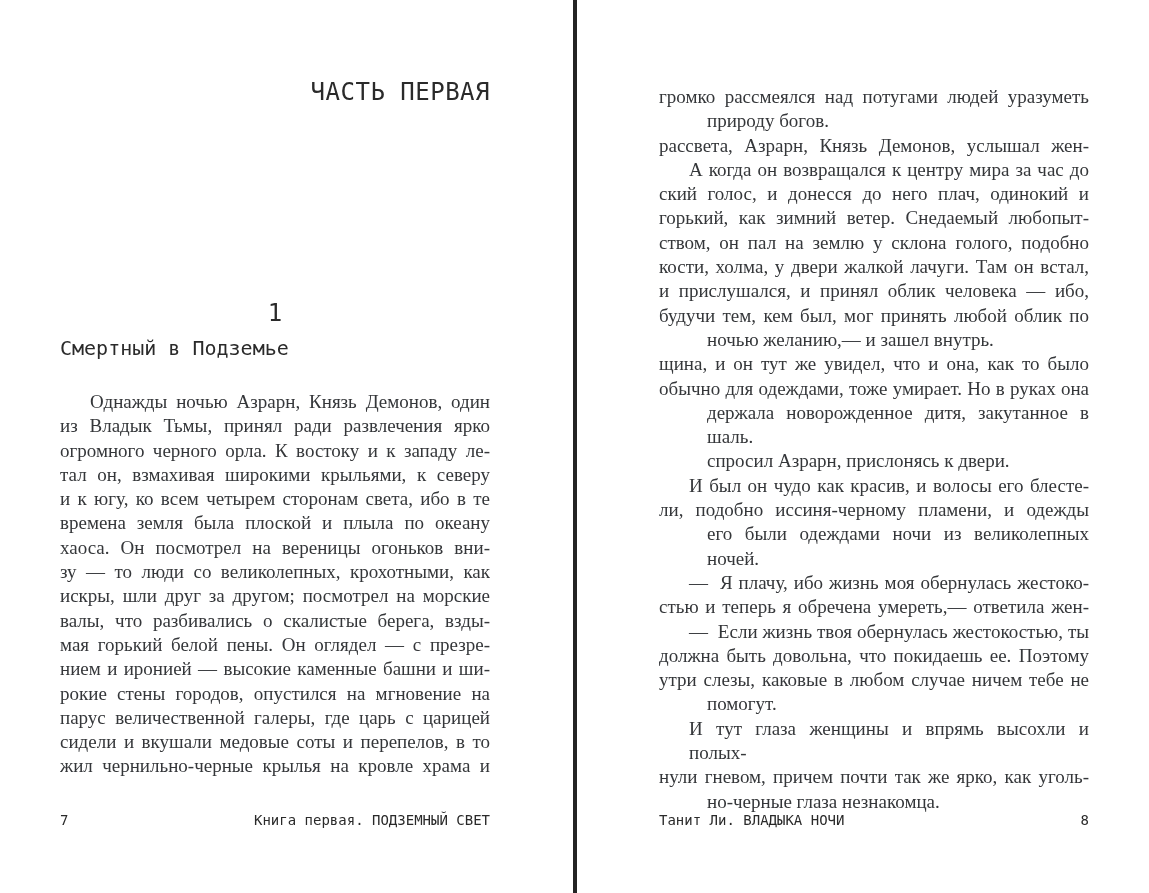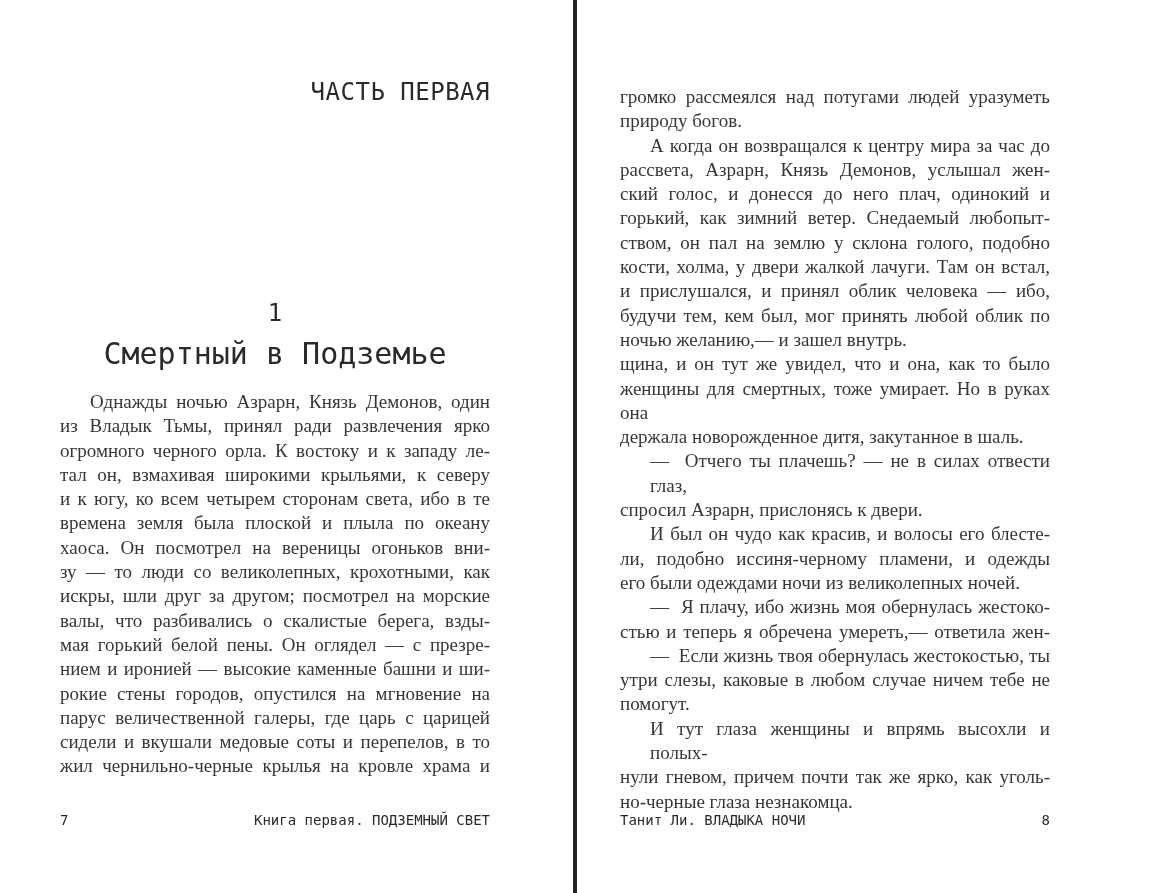--- a/index.html
+++ b/index.html
@@ -20,21 +20,21 @@
     height: 893px;
     background: #242424;
   }
   .page {
     position: absolute;
     top: 0;
     height: 100%;
     width: 430px;
   }
   .page.left  { left: 60px; }
-  .page.right { left: 620px; }
+  .page.right { left: 659px; }
 
   .part-heading {
     position: absolute;
     top: 64px;
     left: 0; right: 0;
     text-align: right;
     font-family: "DejaVu Sans Mono", monospace;
     font-size: 24px;
     letter-spacing: 0.5px;
     color: #2a2a2a;
@@ -47,44 +47,43 @@
     left: 0; right: 0;
     text-align: center;
     font-family: "DejaVu Sans Mono", monospace;
     font-size: 24px;
     color: #2a2a2a;
   }
   .chapter-title {
     position: absolute;
     top: 336px;
     left: 0; right: 0;
-    text-align: center;
     font-family: "DejaVu Sans Mono", monospace;
-    font-size: 30px;
+    font-size: 20px;
     color: #2a2a2a;
     white-space: nowrap;
   }
 
   .body-text {
     position: absolute;
     left: 0; right: 0;
     color: #35373a;
     font-size: 19px;
   }
   .page.left  .body-text { top: 390px; }
   .page.right .body-text { top: 85px; }
 
   .line {
     line-height: 24.3px;
     text-align: justify;
     text-align-last: justify;
     overflow: hidden;
     white-space: normal;
   }
-  .line.last   { text-align-last: left; }
+  .line.last   { text-align-last: left; margin-left: 48px; }
   .line.indent { padding-left: 30px; }
 
   .footer {
     position: absolute;
     top: 812px;
     left: 0; right: 0;
     display: flex;
     justify-content: space-between;
     align-items: baseline;
     font-family: "DejaVu Sans Mono", monospace;
@@ -130,50 +129,50 @@
 
   <div class="divider"></div>
 
   <div class="page right">
     <div class="body-text">
         <div class="para">
           <div class="line">громко рассмеялся над потугами людей уразуметь</div>
           <div class="line last">природу богов.</div>
         </div>
         <div class="para">
+          <div class="line">рассвета, Азрарн, Князь Демонов, услышал жен-</div>
           <div class="line indent">А когда он возвращался к центру мира за час до</div>
-          <div class="line">рассвета, Азрарн, Князь Демонов, услышал жен-</div>
           <div class="line">ский голос, и донесся до него плач, одинокий и</div>
           <div class="line">горький, как зимний ветер. Снедаемый любопыт-</div>
           <div class="line">ством, он пал на землю у склона голого, подобно</div>
           <div class="line">кости, холма, у двери жалкой лачуги. Там он встал,</div>
           <div class="line">и прислушался, и принял облик человека — ибо,</div>
           <div class="line">будучи тем, кем был, мог принять любой облик по</div>
           <div class="line last">ночью желанию,— и зашел внутрь.</div>
         </div>
         <div class="para">
           <div class="line">щина, и он тут же увидел, что и она, как то было</div>
-          <div class="line">женщины для смертных, тоже умирает. Но в руках она</div>
+          <div class="line">обычно для одеждами, тоже умирает. Но в руках она</div>
           <div class="line last">держала новорожденное дитя, закутанное в шаль.</div>
         </div>
         <div class="para">
-          <div class="line indent">—&nbsp; Отчего ты плачешь? — не в силах отвести глаз,</div>
           <div class="line last">спросил Азрарн, прислонясь к двери.</div>
         </div>
         <div class="para">
           <div class="line indent">И был он чудо как красив, и волосы его блесте-</div>
           <div class="line">ли, подобно иссиня-черному пламени, и одежды</div>
           <div class="line last">его были одеждами ночи из великолепных ночей.</div>
         </div>
         <div class="para">
           <div class="line indent">—&nbsp; Я плачу, ибо жизнь моя обернулась жестоко-</div>
           <div class="line">стью и теперь я обречена умереть,— ответила жен-</div>
         </div>
         <div class="para">
           <div class="line indent">—&nbsp; Если жизнь твоя обернулась жестокостью, ты</div>
+          <div class="line">должна быть довольна, что покидаешь ее. Поэтому</div>
           <div class="line">утри слезы, каковые в любом случае ничем тебе не</div>
           <div class="line last">помогут.</div>
         </div>
         <div class="para">
           <div class="line indent">И тут глаза женщины и впрямь высохли и полых-</div>
           <div class="line">нули гневом, причем почти так же ярко, как уголь-</div>
           <div class="line last">но-черные глаза незнакомца.</div>
         </div>
       </div>
     <div class="footer">

